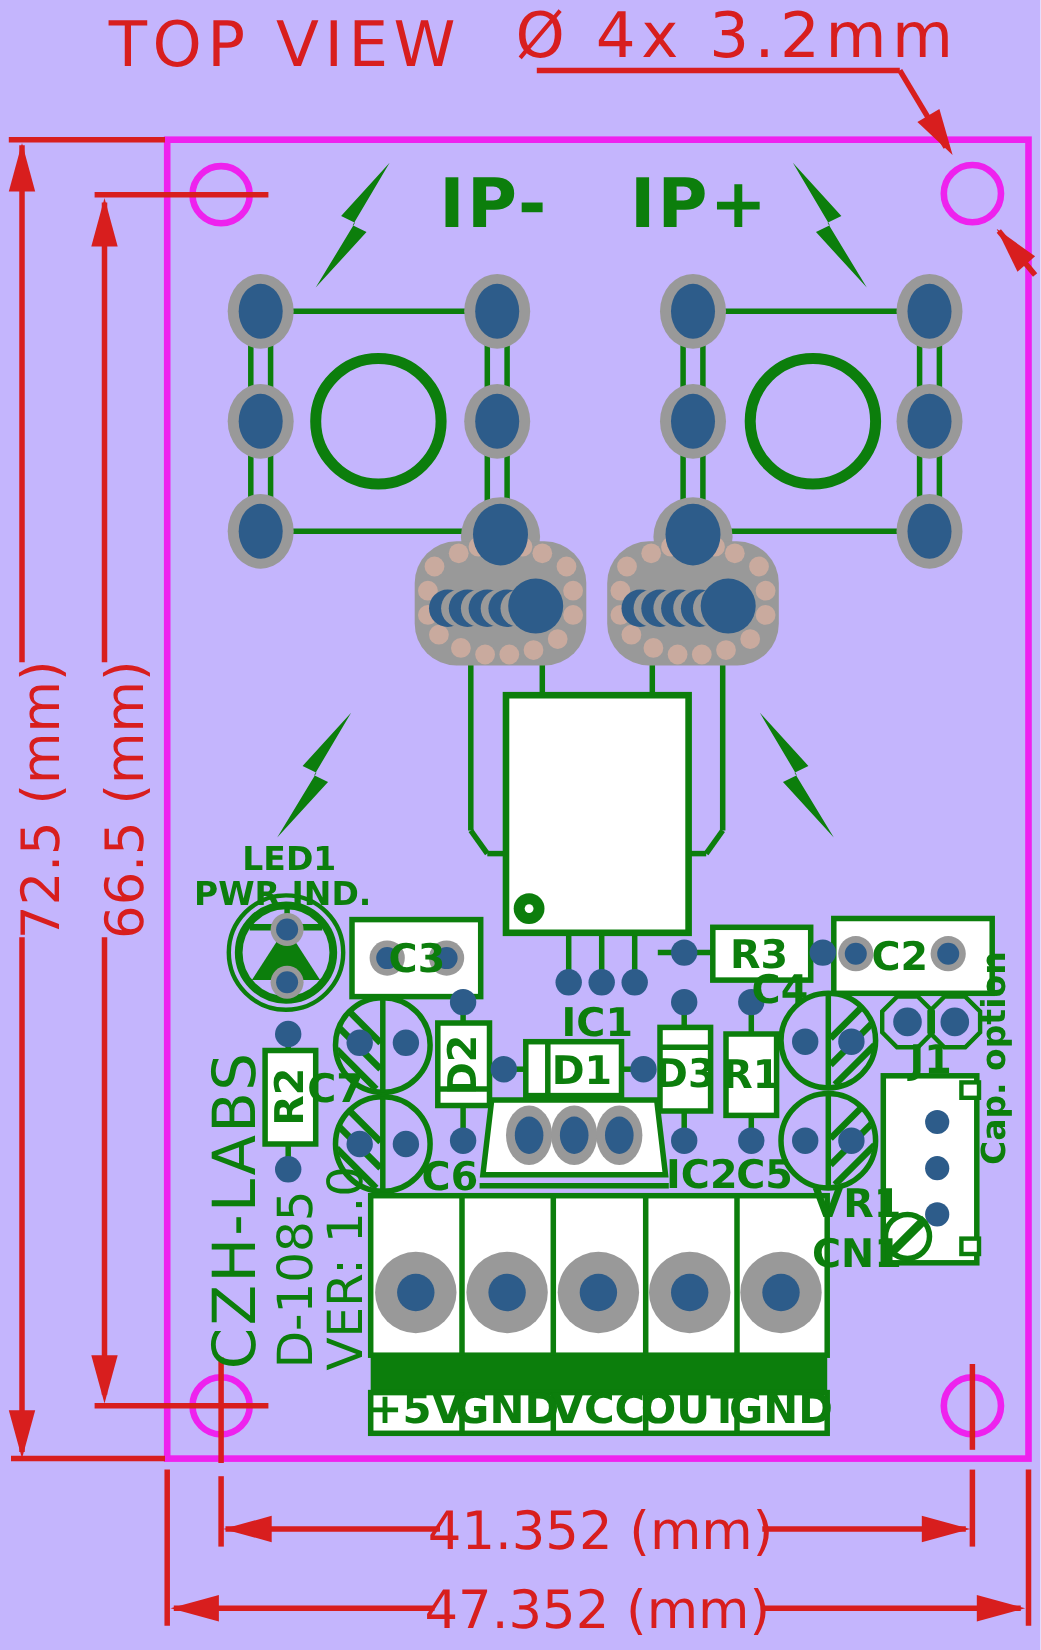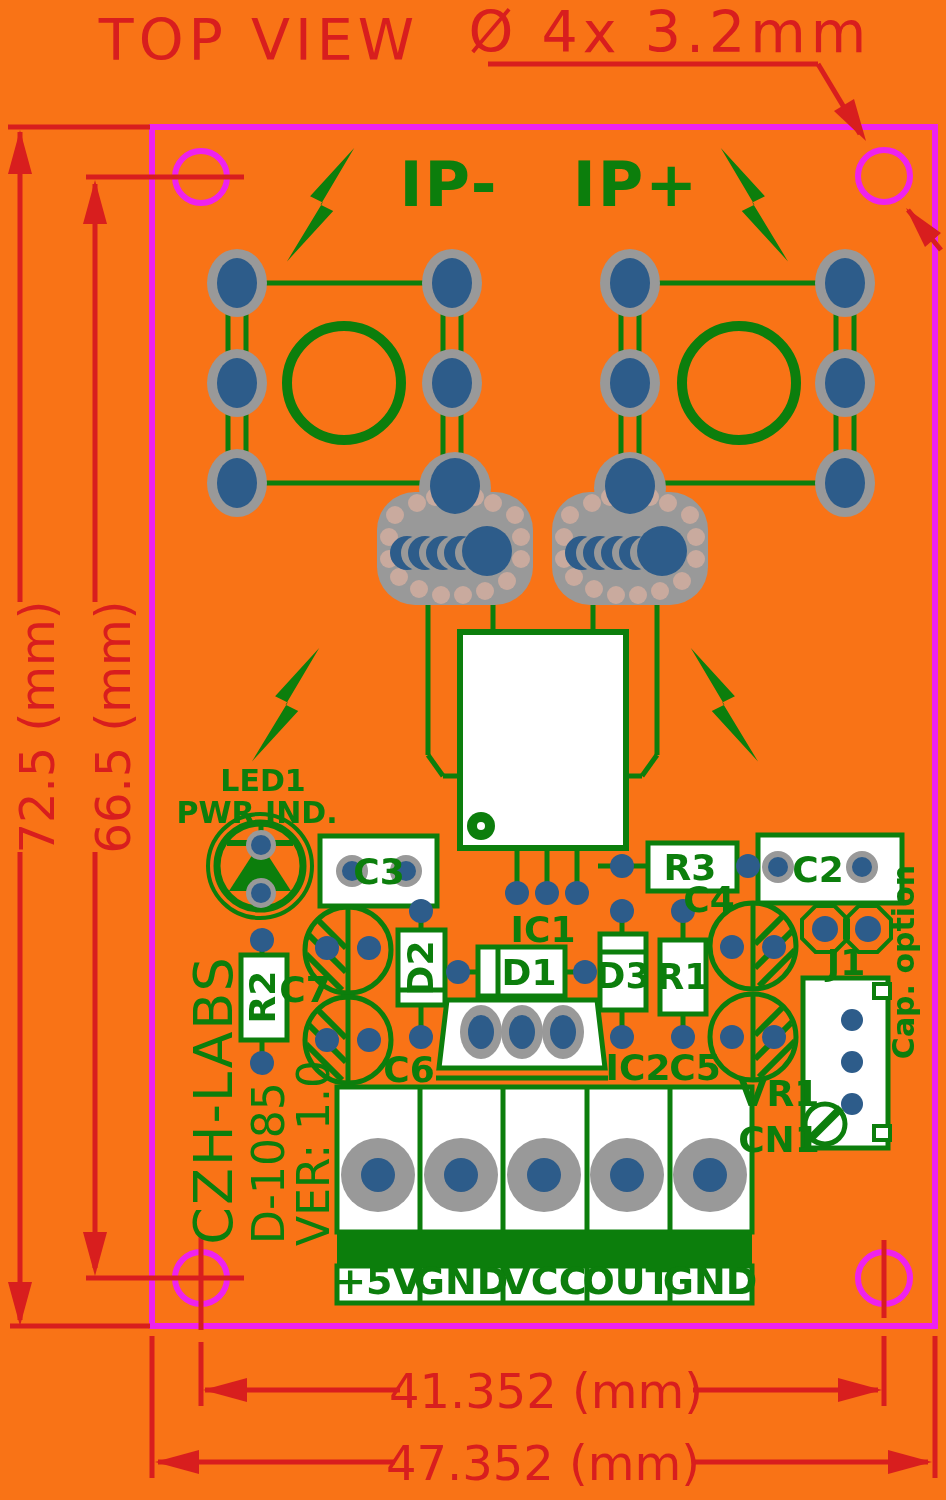--- a/index.html
+++ b/index.html
@@ -1,16 +1,16 @@
 <!DOCTYPE html>
 <html><head>
 <meta charset="utf-8">
 <style>
   html,body{margin:0;padding:0;background:#ffffff;}
-  #stage{position:relative;width:946px;height:1500px;background:#f97316;overflow:hidden;}
+  #stage{position:relative;width:946px;height:1500px;background:#c4b5fd;overflow:hidden;}
   svg{position:absolute;left:0;top:0;}
   svg text{font-family:"DejaVu Sans",sans-serif;}
   .red-t{fill:#d81e1e;}
   .grn-t{fill:#0c7e0c;}
   .big{font-size:57px;letter-spacing:5px;}
   .dim{font-size:48px;}
   .ip{font-size:62px;font-weight:bold;letter-spacing:2px;}
   .lbl{font-size:36px;font-weight:bold;}
   .lbl-s{font-size:30px;font-weight:bold;}
   .brand{font-size:54px;letter-spacing:2px;}

